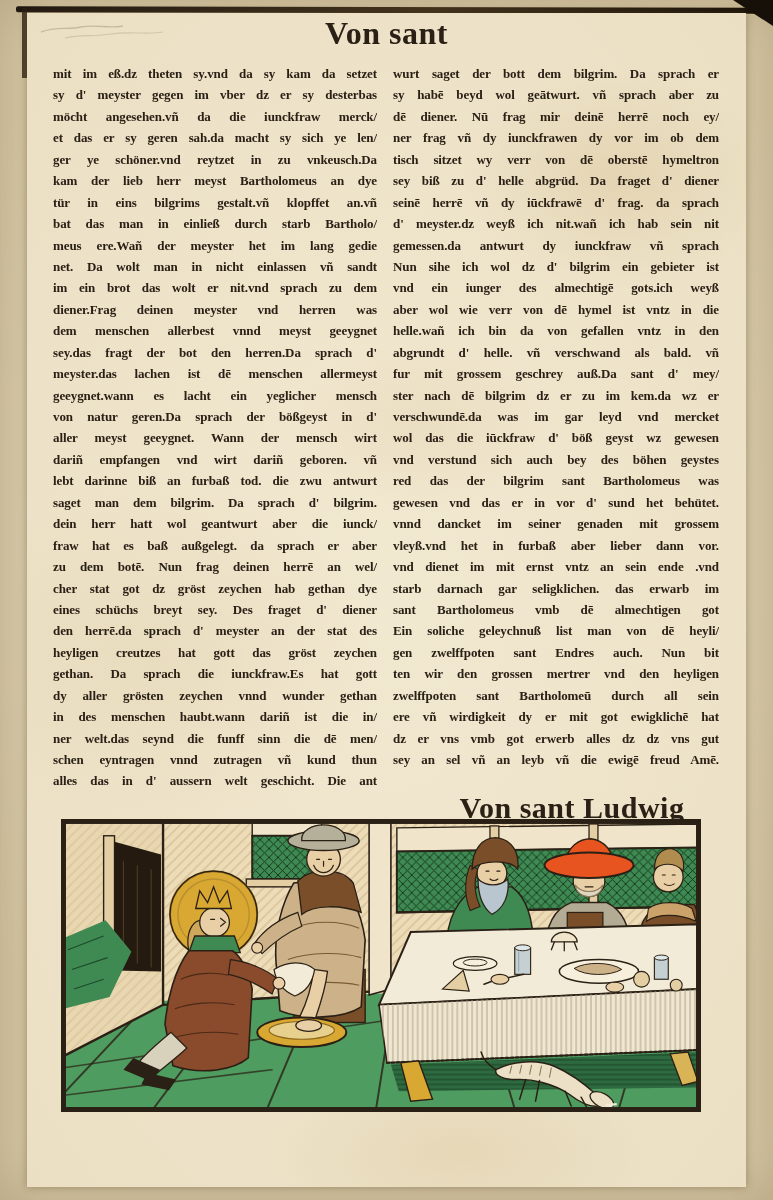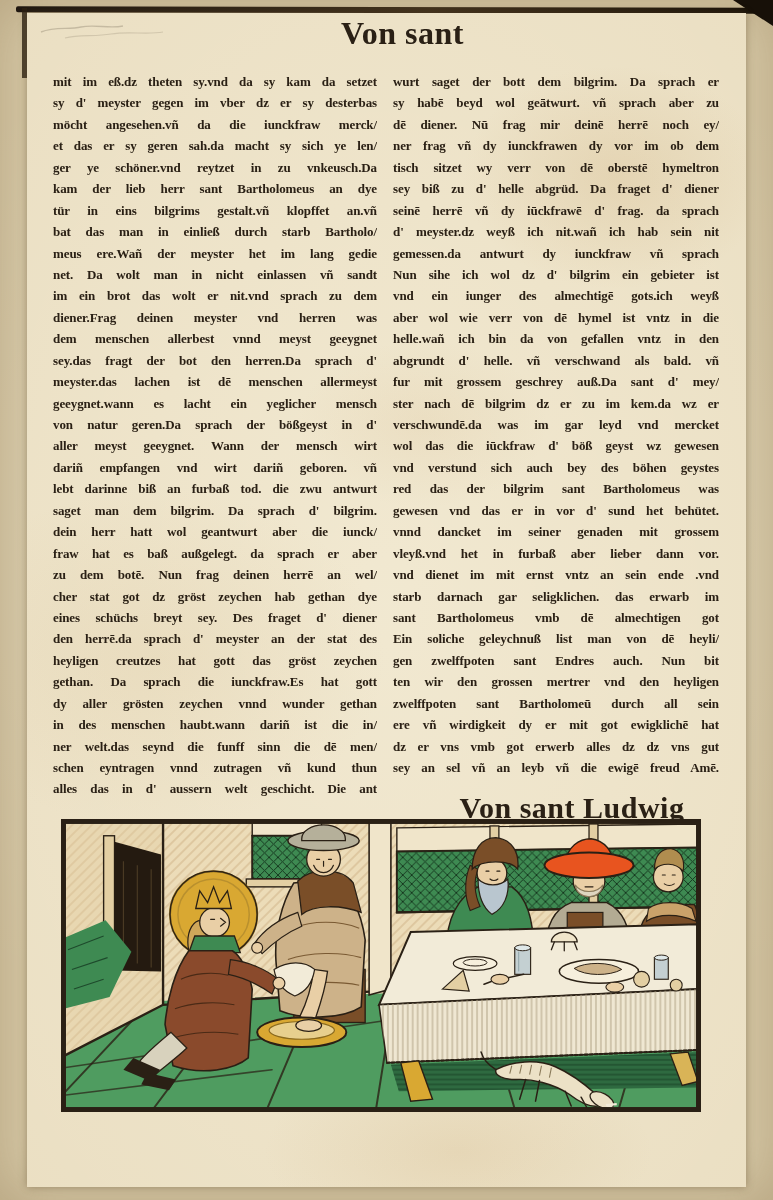--- a/index.html
+++ b/index.html
@@ -25,23 +25,23 @@
       radial-gradient(ellipse 220px 160px at 82% 14%, rgba(193,155,96,.20), transparent 70%),
       radial-gradient(ellipse 320px 240px at 18% 55%, rgba(200,168,112,.13), transparent 72%),
       radial-gradient(ellipse 180px 120px at 55% 35%, rgba(188,148,88,.10), transparent 70%),
       radial-gradient(ellipse 260px 120px at 60% 97%, rgba(193,155,96,.16), transparent 75%),
       radial-gradient(ellipse 700px 1100px at 50% 50%, rgba(255,252,238,.35), transparent 85%);
     box-shadow:0 0 8px rgba(90,70,40,.45);
   }
   .pencil{position:absolute;left:8px;top:1px;opacity:.38;}
   .running-title{
     position:absolute;left:0;top:2px;width:100%;text-align:center;
-    font-size:32px;font-weight:700;color:var(--ink,#2a2015);letter-spacing:.5px;margin:0;padding-left:16px;
-  }
-  .col{position:absolute;top:58px;color:var(--ink,#2a2015);}
+    font-size:32px;font-weight:700;color:var(--ink,#2a2015);letter-spacing:.5px;margin:0;
+  }
+  .col{position:absolute;top:50px;color:var(--ink,#2a2015);}
   .col-left{left:26px;width:324px;}
   .col-right{left:366px;width:326px;}
   .tline{
     font-size:13px;font-weight:700;line-height:21.45px;height:21.45px;
     letter-spacing:-.1px;white-space:nowrap;overflow:hidden;
     text-align:justify;text-align-last:justify;
   }
   .section-heading{
     position:absolute;left:366px;top:762px;width:326px;text-align:center;
     font-size:30px;font-weight:700;color:var(--ink,#2a2015);margin:16px;letter-spacing:.5px;
@@ -84,21 +84,21 @@
   </svg>
 
   <h1 class="running-title">Von sant</h1>
 
   <div class="col col-left">
       <div class="tline">mit im eß.dz theten sy.vnd da sy kam da setzet</div>
       <div class="tline">sy d' meyster gegen im vber dz er sy desterbas</div>
       <div class="tline">möcht angesehen.vñ da die iunckfraw merck/</div>
       <div class="tline">et das er sy geren sah.da macht sy sich ye len/</div>
       <div class="tline">ger ye schöner.vnd reytzet in zu vnkeusch.Da</div>
-      <div class="tline">kam der lieb herr sant Bartholomeus an dye</div>
+      <div class="tline">kam der lieb herr meyst Bartholomeus an dye</div>
       <div class="tline">tür in eins bilgrims gestalt.vñ klopffet an.vñ</div>
       <div class="tline">bat das man in einließ durch starb Bartholo/</div>
       <div class="tline">meus ere.Wañ der meyster het im lang gedie</div>
       <div class="tline">net. Da wolt man in nicht einlassen vñ sandt</div>
       <div class="tline">im ein brot das wolt er nit.vnd sprach zu dem</div>
       <div class="tline">diener.Frag deinen meyster vnd herren was</div>
       <div class="tline">dem menschen allerbest vnnd meyst geeygnet</div>
       <div class="tline">sey.das fragt der bot den herren.Da sprach d'</div>
       <div class="tline">meyster.das lachen ist dē menschen allermeyst</div>
       <div class="tline">geeygnet.wann es lacht ein yeglicher mensch</div>

